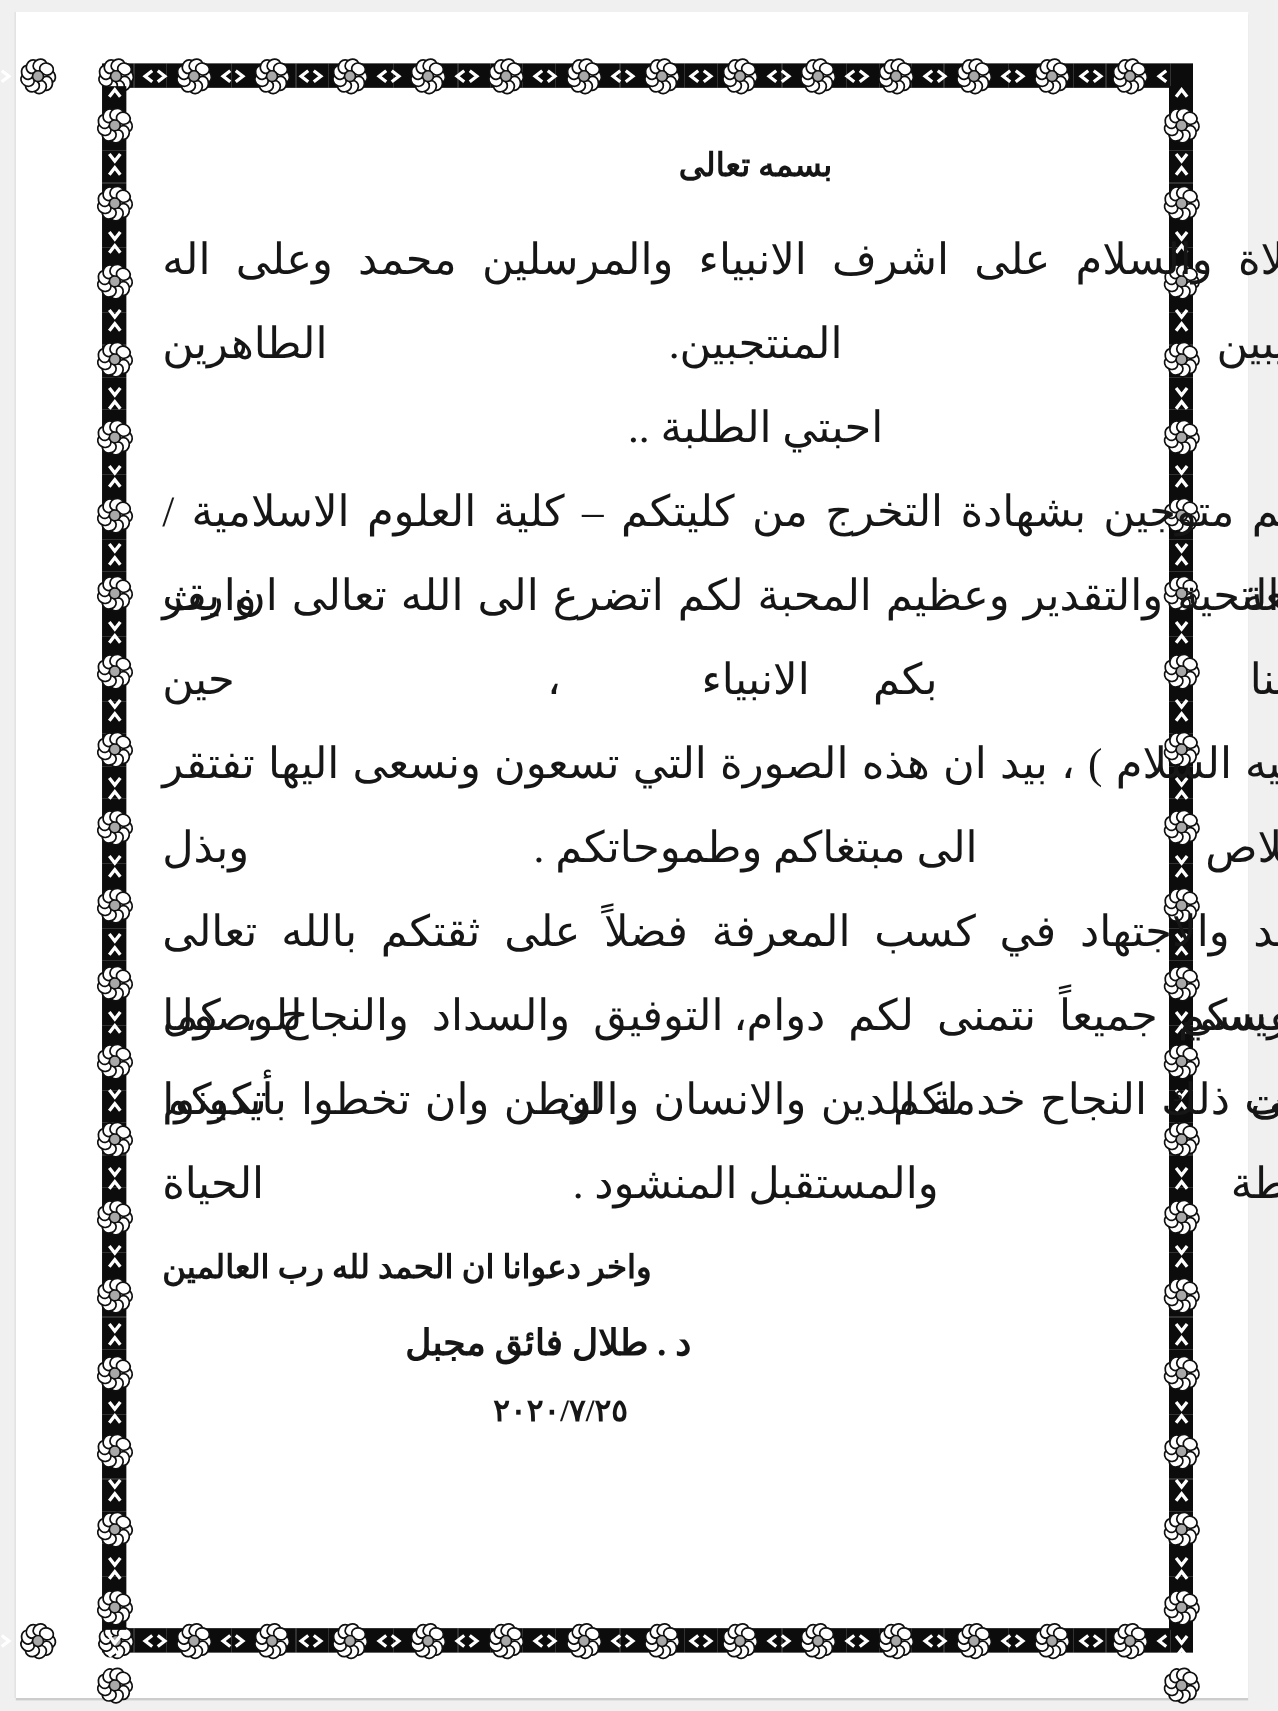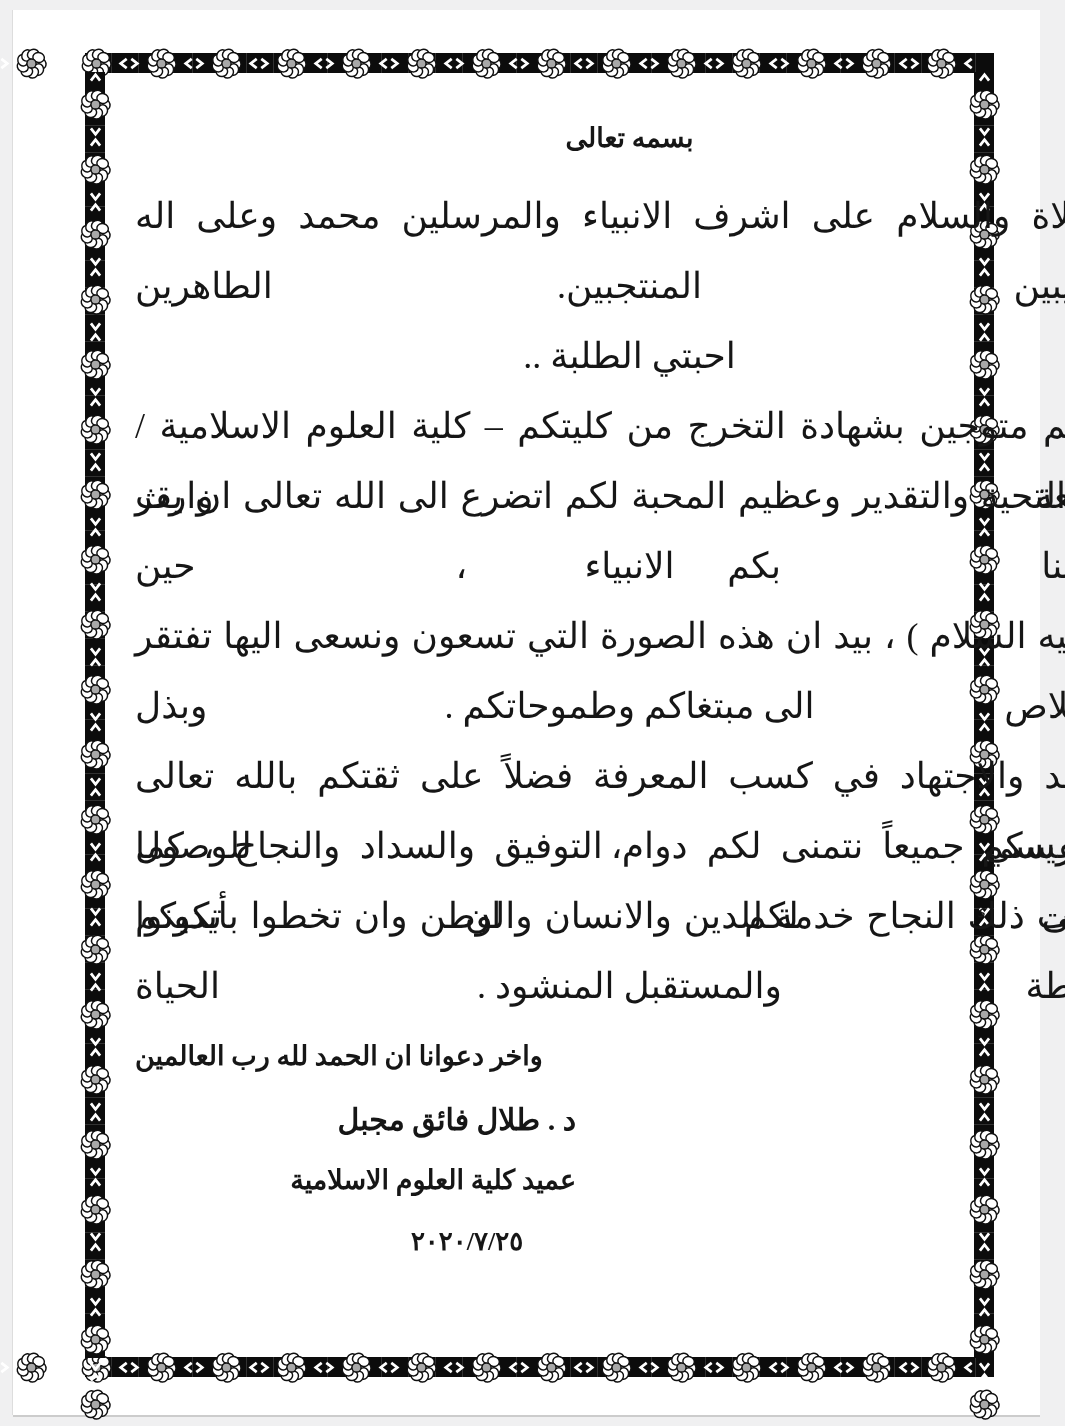--- a/index.html
+++ b/index.html
@@ -1602,19 +1602,18 @@
           <div class="line justify">الجهد والاجتهاد في كسب المعرفة فضلاً على ثقتكم بالله تعالى وبأنفسكم ، للوصول</div>
           <div class="line justify">التدريسي جميعاً نتمنى لكم دوام التوفيق والسداد والنجاح ، كما نتمنى لكم ان تكونوا</div>
           <div class="line justify">ادوات ذلك النجاح خدمة للدين والانسان والوطن وان تخطوا بأيديكم خارطة الحياة</div>
           <div class="line start">والمستقبل المنشود .</div>
         </div>
 
       <div class="closing">واخر دعوانا ان الحمد لله رب العالمين</div>
 
       <div class="sig-block">
         <div class="sig-name">د . طلال فائق مجبل</div>
-        <div class="sig-title">عميد كلية العلوم الاسلامية</div>
         <div class="sig-date">٢٠٢٠/٧/٢٥</div>
       </div>
     </div>
 
   </div>
 </div>
 
 </body></html>

